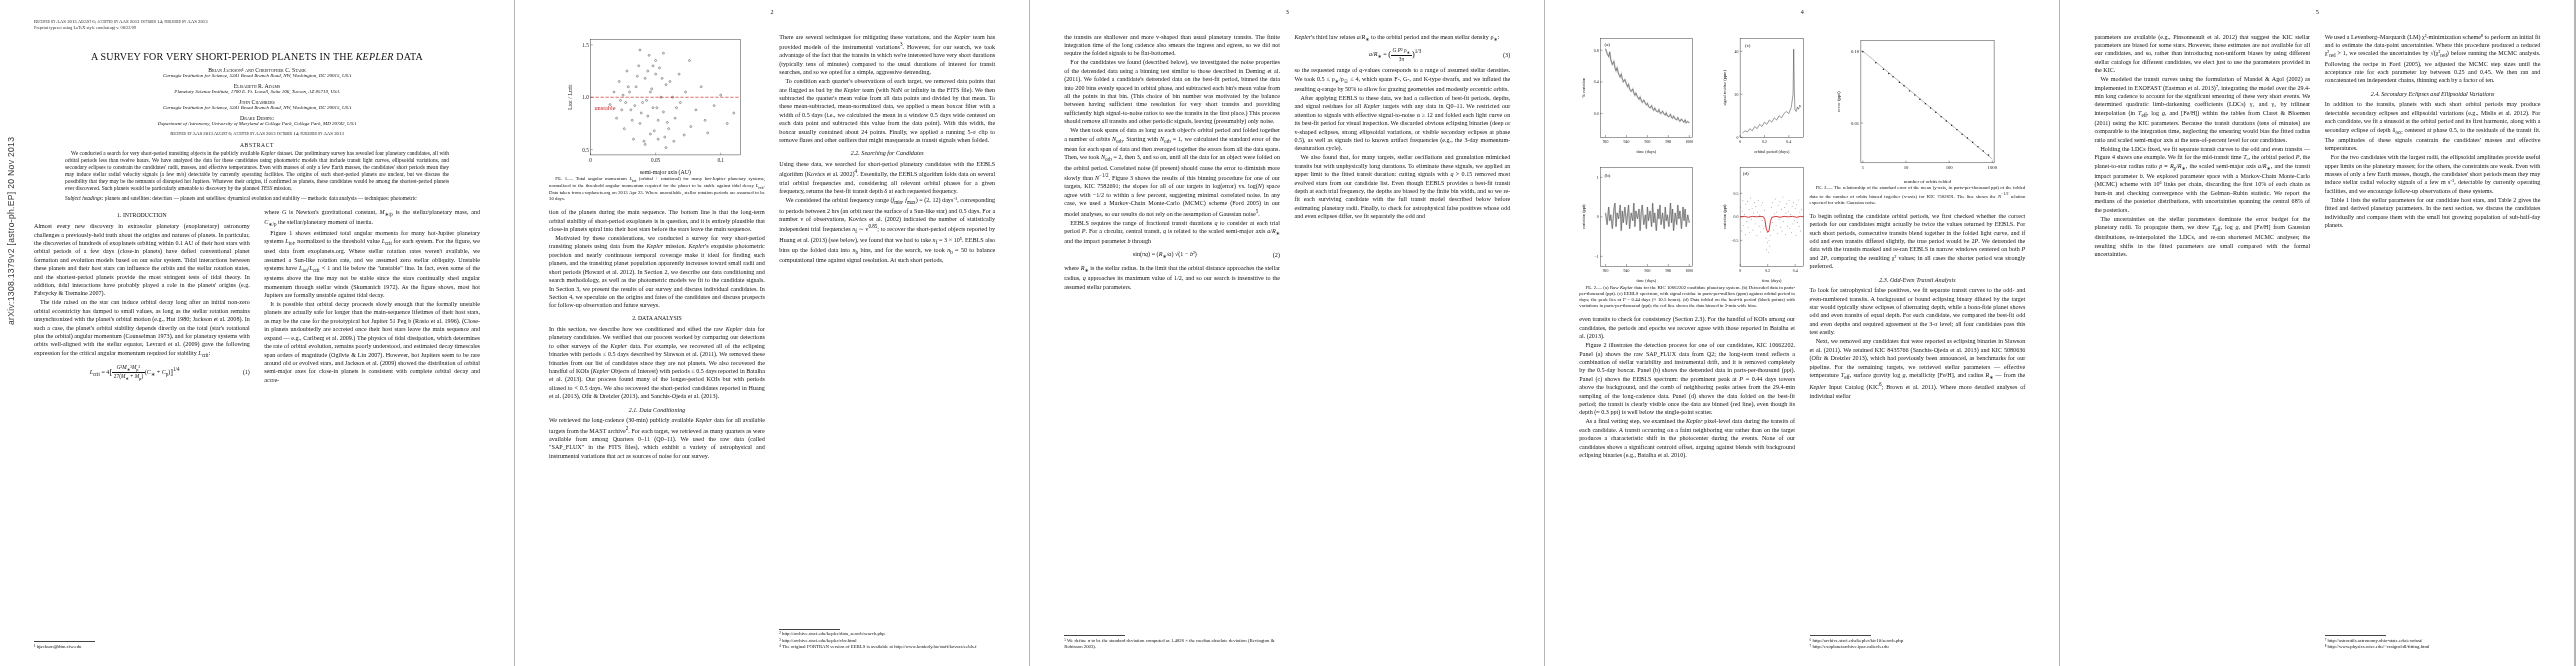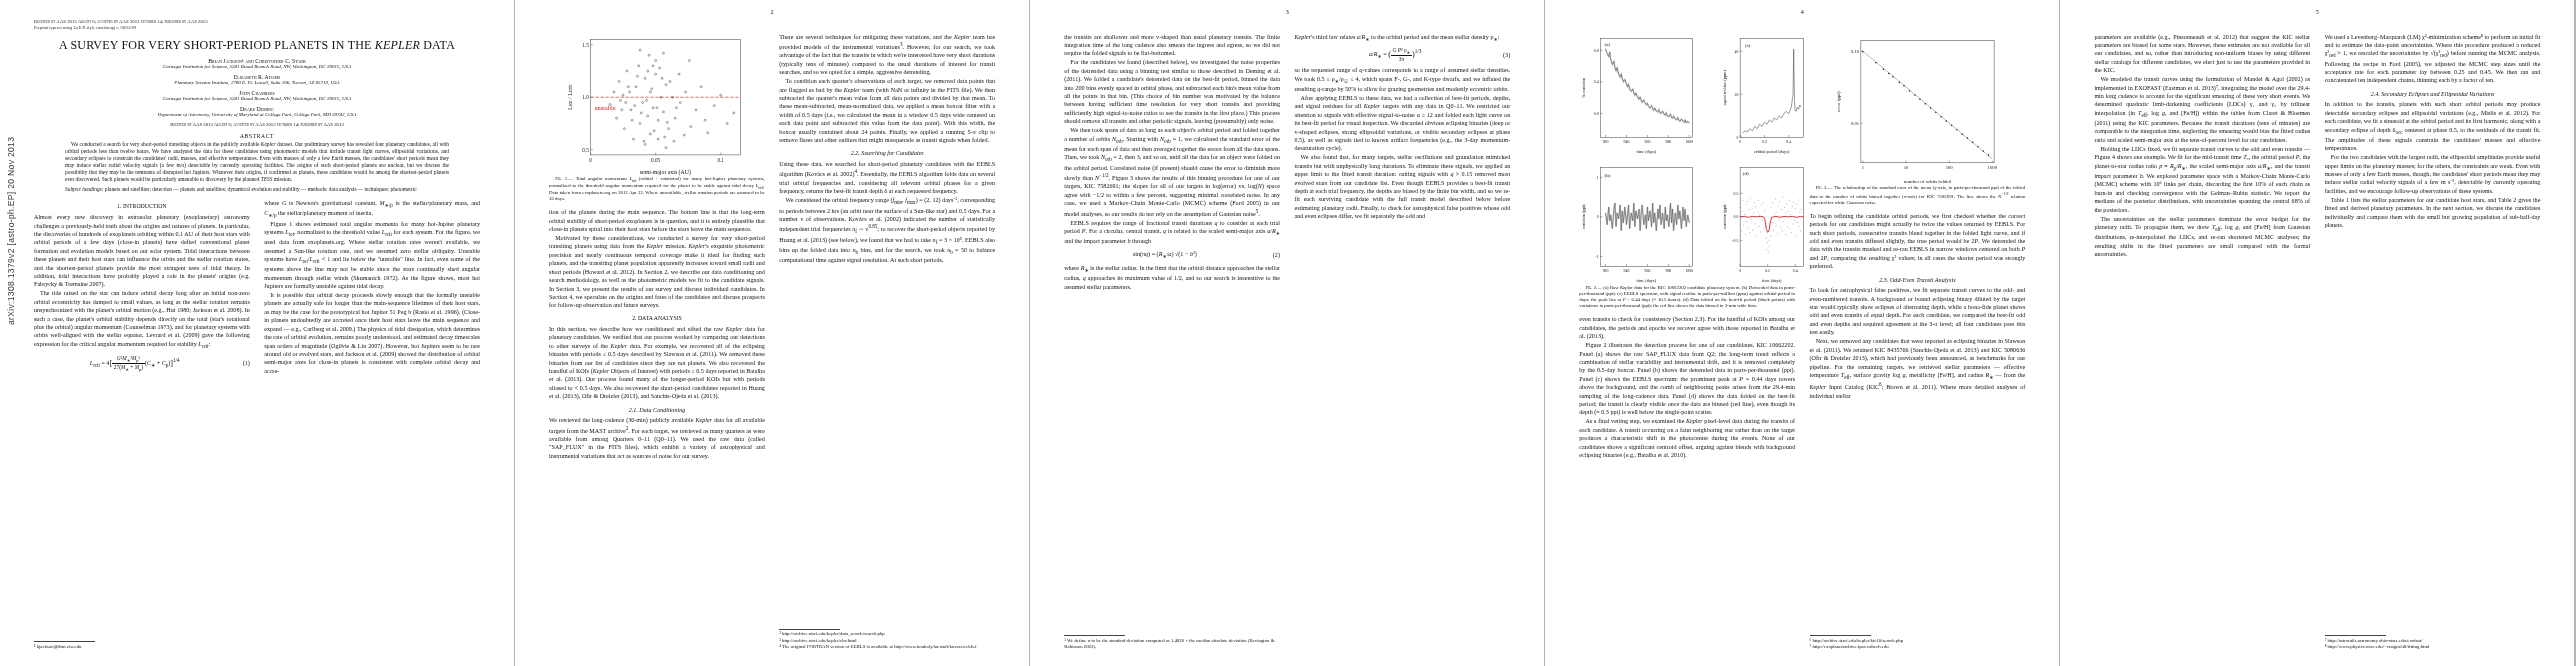--- a/index.html
+++ b/index.html
@@ -7,21 +7,21 @@
   #spread{display:flex;gap:1.1px;width:2576px;height:667px;background:#b5b5b5;}
   .page{position:relative;width:514px;height:667px;background:#ffffff;color:#111;
         font-family:"Liberation Serif",serif;overflow:hidden;flex:0 0 auto;}
   .content{position:absolute;left:34px;right:34px;top:18px;bottom:16.7px;display:flex;flex-direction:column;}
   .content.cbody{top:27px;}
   .pageno{position:absolute;top:9px;left:0;right:0;text-align:center;font-size:6.1px;color:#111;}
   .pg-header{font-variant:small-caps;font-size:4.8px;line-height:1.5;color:#222;}
   .pg-header .l2{font-variant:normal;font-size:4.4px;color:#333;}
   .arxiv-banner{position:absolute;left:5.6px;top:325px;transform:rotate(-90deg);transform-origin:0 0;
     white-space:nowrap;font-family:"Liberation Sans",sans-serif;font-size:8.6px;color:#3a3a3a;letter-spacing:0.3px;}
-  .title{margin-top:6px;text-align:center;font-size:12px;letter-spacing:0.2px;}
+  .title{margin-top:19px;text-align:center;font-size:10px;letter-spacing:0.2px;}
   .author-name{margin-top:5px;text-align:center;font-variant:small-caps;font-size:5.8px;}
   .affil{text-align:center;font-style:italic;font-size:5px;}
   .received{margin-top:5px;text-align:center;font-variant:small-caps;font-size:4.8px;}
   .abs-head{margin-top:6.1px;text-align:center;font-size:5.6px;letter-spacing:0.6px;}
   .abstract{margin:2.2px 31px 0;font-size:5.4px;line-height:1.3;text-align:justify;text-indent:6.1px;}
   .subjects{margin:2.8px 31px 0;font-size:5.4px;line-height:1.3;text-align:justify;}
   .cols{display:flex;gap:14.5px;flex:1;min-height:0;margin-top:5.6px;}
   .col{flex:1 1 0;display:flex;flex-direction:column;min-width:0;font-size:6.1px;line-height:1.38;}
   .col p{text-align:justify;text-indent:6.1px;margin:0 0 0.6px 0;}
   .col p.noind{text-indent:0;}

